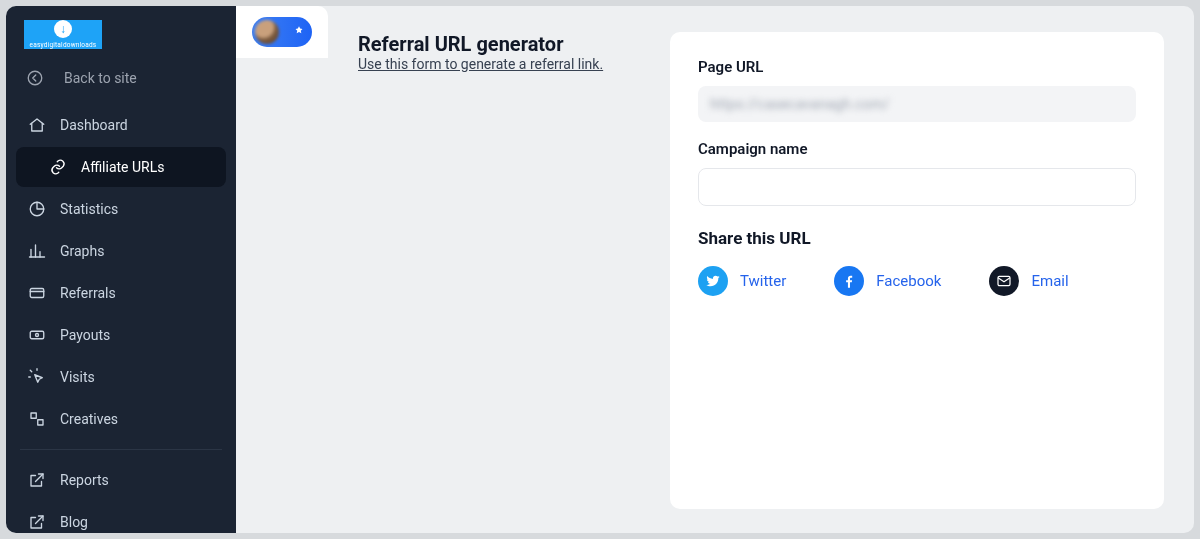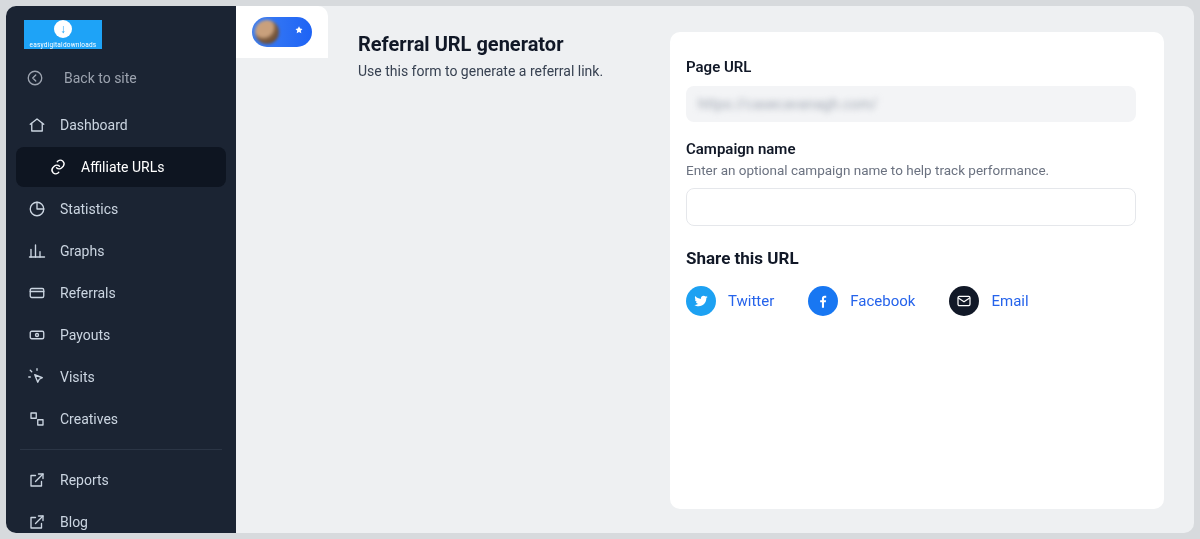--- a/index.html
+++ b/index.html
@@ -116,27 +116,27 @@
   }
   .content {
     flex: 1;
     display: flex;
     gap: 32px;
     padding: 26px 30px 24px 30px;
     overflow: hidden;
   }
   .side-intro { width: 280px; }
   .side-intro h1 { font-size: 20px; font-weight: 700; color:#111827; }
-  .side-intro p { margin-top: 7px; color: #374151; font-size: 14px; }
+  .side-intro p { margin-top: 0; color: #374151; font-size: 14px; text-decoration: underline; }
 
   .card {
     flex: 1;
     background: #ffffff;
     border-radius: 10px;
-    padding: 26px 28px 24px 16px;
+    padding: 26px 28px 24px 28px;
     display: flex;
     flex-direction: column;
     gap: 18px;
   }
   .field-label { font-size: 15px; font-weight: 600; color:#111827; }
   .field-help { font-size: 13.5px; color: #6b7280; margin-top: 4px; }
   .input {
     width: 100%;
     height: 38px;
     border: 1px solid #e5e7eb;
@@ -167,21 +167,21 @@
     border:1px solid #e5e7eb; border-radius:8px;
     height: 42px; padding: 0 8px 0 14px; gap:12px;
   }
   .gen-row .icon { color:#9ca3af; }
   .gen-row .blurred { flex:1; }
   .copy-btn {
     width: 54px; height: 22px;
     background:#2f6fe4; border-radius:3px;
   }
   .share-title { font-size: 17px; font-weight:700; margin-top:4px; }
-  .share-row { display:flex; gap:34px; align-items:center; }
+  .share-row { display:flex; gap:48px; align-items:center; }
   .share-item { display:flex; align-items:center; gap:12px; color:#2563eb; font-size:15px; cursor:pointer; }
   .share-icon {
     width:30px;height:30px;border-radius:50%;
     display:flex;align-items:center;justify-content:center;
   }
   .tw { background:#1da1f2; color:#fff; }
   .fb { background:#1877f2; color:#fff; }
   .em { background:#111827; color:#fff; }
   .share-icon svg { width:16px;height:16px; }
   .tw svg, .fb svg { fill:#fff; stroke:none; }
@@ -333,21 +333,20 @@
 
         <div>
           <div class="field-label">Page URL</div>
           <div class="input-faux" style="margin-top:10px">
             <span class="blurred">https://casecavanagh.com/</span>
           </div>
         </div>
 
         <div>
           <div class="field-label">Campaign name</div>
-          <div class="field-help">Enter an optional campaign name to help track performance.</div>
           <input class="input" style="margin-top: 10px;" type="text" value="">
         </div>
 
 
         <div class="share-title">Share this URL</div>
         <div class="share-row">
           <div class="share-item">
             <span class="share-icon tw">
               <svg viewBox="0 0 24 24">
                   <path d="M22 5.8c-.7.3-1.5.6-2.3.7.8-.5 1.5-1.3 1.8-2.2-.8.5-1.7.8-2.6 1C18 4.5 17 4 15.8 4c-2.2 0-4 1.8-4 4 0 .3 0 .6.1.9C8.5 8.7 5.5 7.1 3.4 4.6c-.3.6-.5 1.3-.5 2 0 1.4.7 2.6 1.8 3.3-.7 0-1.3-.2-1.8-.5v.1c0 1.9 1.4 3.6 3.2 3.9-.3.1-.7.1-1 .1-.2 0-.5 0-.7-.1.5 1.6 2 2.8 3.8 2.8-1.4 1.1-3.1 1.7-5 1.7H2c1.8 1.2 4 1.9 6.3 1.9 7.5 0 11.7-6.3 11.7-11.7v-.5c.8-.6 1.5-1.3 2-2.1z"></path>

